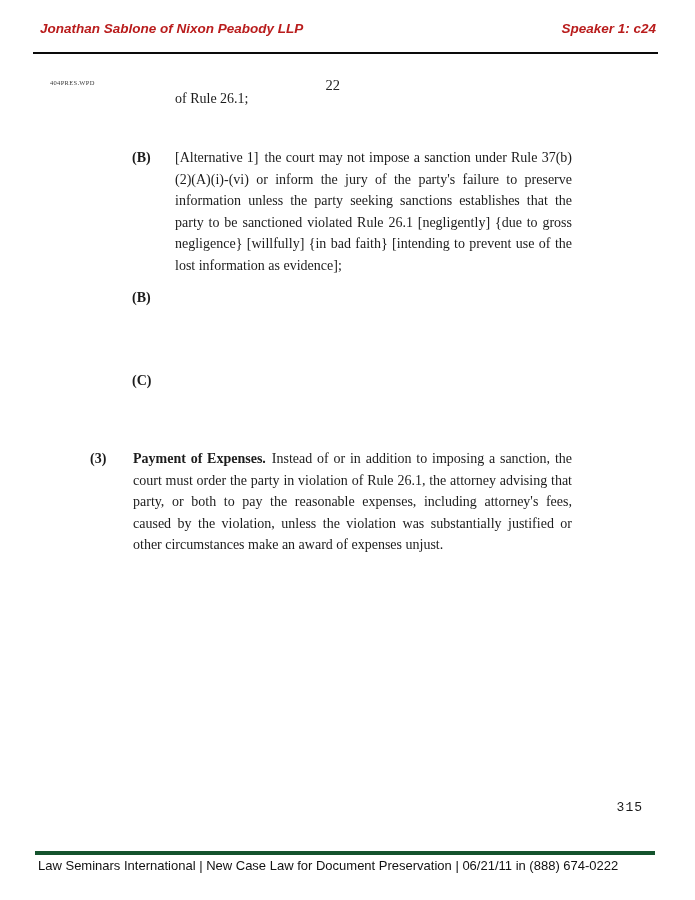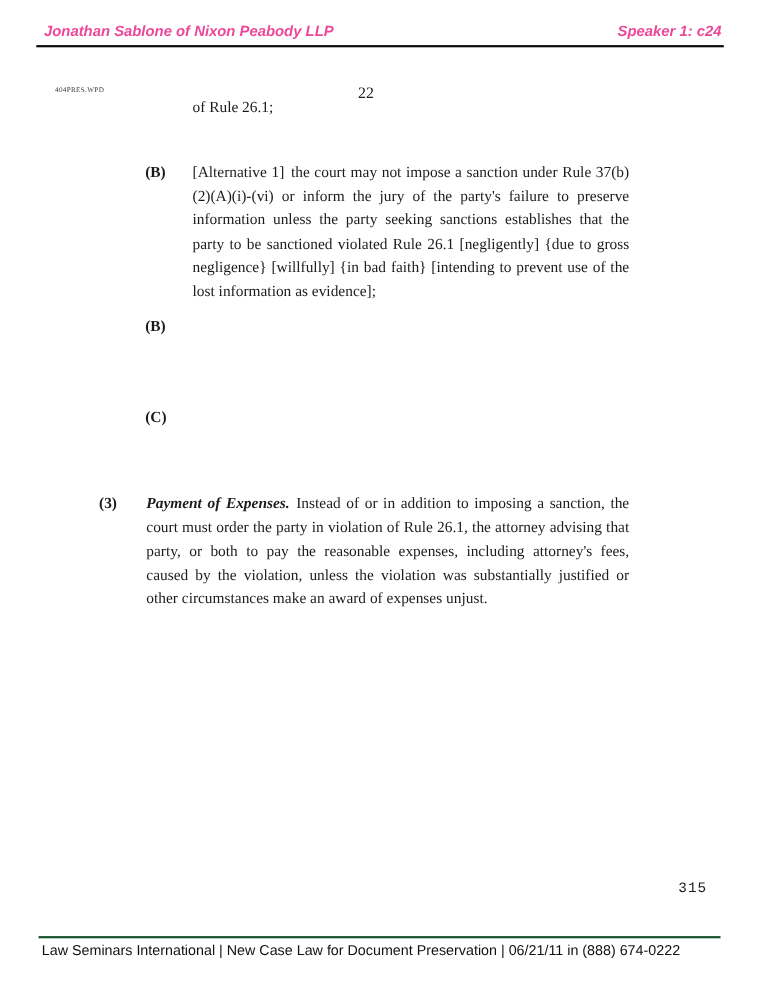--- a/index.html
+++ b/index.html
@@ -16,26 +16,26 @@
   
   .header {
     position: absolute;
     left: 33px;
     right: 37px;
     top: 21px;
     display: flex;
     justify-content: space-between;
     align-items: flex-end;
     border-bottom: 2px solid #0a0a0a;
-    padding-bottom: 5px;
+    padding-bottom: 16px;
     font-family: "Liberation Sans", "DejaVu Sans", sans-serif;
     font-size: 13.5px;
     font-weight: bold;
     font-style: italic;
-    color: #ec4899;
+    color: #b91c1c;
     text-align: center;
   }
   .header .left { padding-left: 7px; }
   .header .right { padding-right: 2px; }
 
   
   .doc-code {
     position: absolute;
     left: 50px;
     top: 79px;
@@ -80,40 +80,40 @@
     text-align: left;
   }
   .indent2 .label { margin-left: 42px; }
   .list-item .text {
     flex: 1;
     text-align: justify;
   }
   .lead { margin-right: 6px; }
   .lead:empty { display: none; }
   .lead.italic { }
-  .lead.bold-italic { font-style: italic; font-weight: bold; }
+  .lead.bold-italic { font-weight: bold; }
 
   
   .page-num-bottom {
     position: absolute;
     right: 52px;
     top: 800px;
     font-family: "Liberation Mono", "DejaVu Sans Mono", monospace;
     font-size: 13px;
     letter-spacing: 1px;
     color: #1b1b1b;
   }
 
   
   .footer {
     position: absolute;
     left: 35px;
     right: 40px;
     top: 851px;
-    border-top: 2px solid #14532d;
+    border-top: 4px solid #14532d;
     padding-top: 3px;
     font-family: "Liberation Sans", "DejaVu Sans", sans-serif;
     font-size: 13px;
     color: #111;
   }
   .footer .footer-text { padding-left: 3px; }
 </style>
 </head>
 <body>
 

